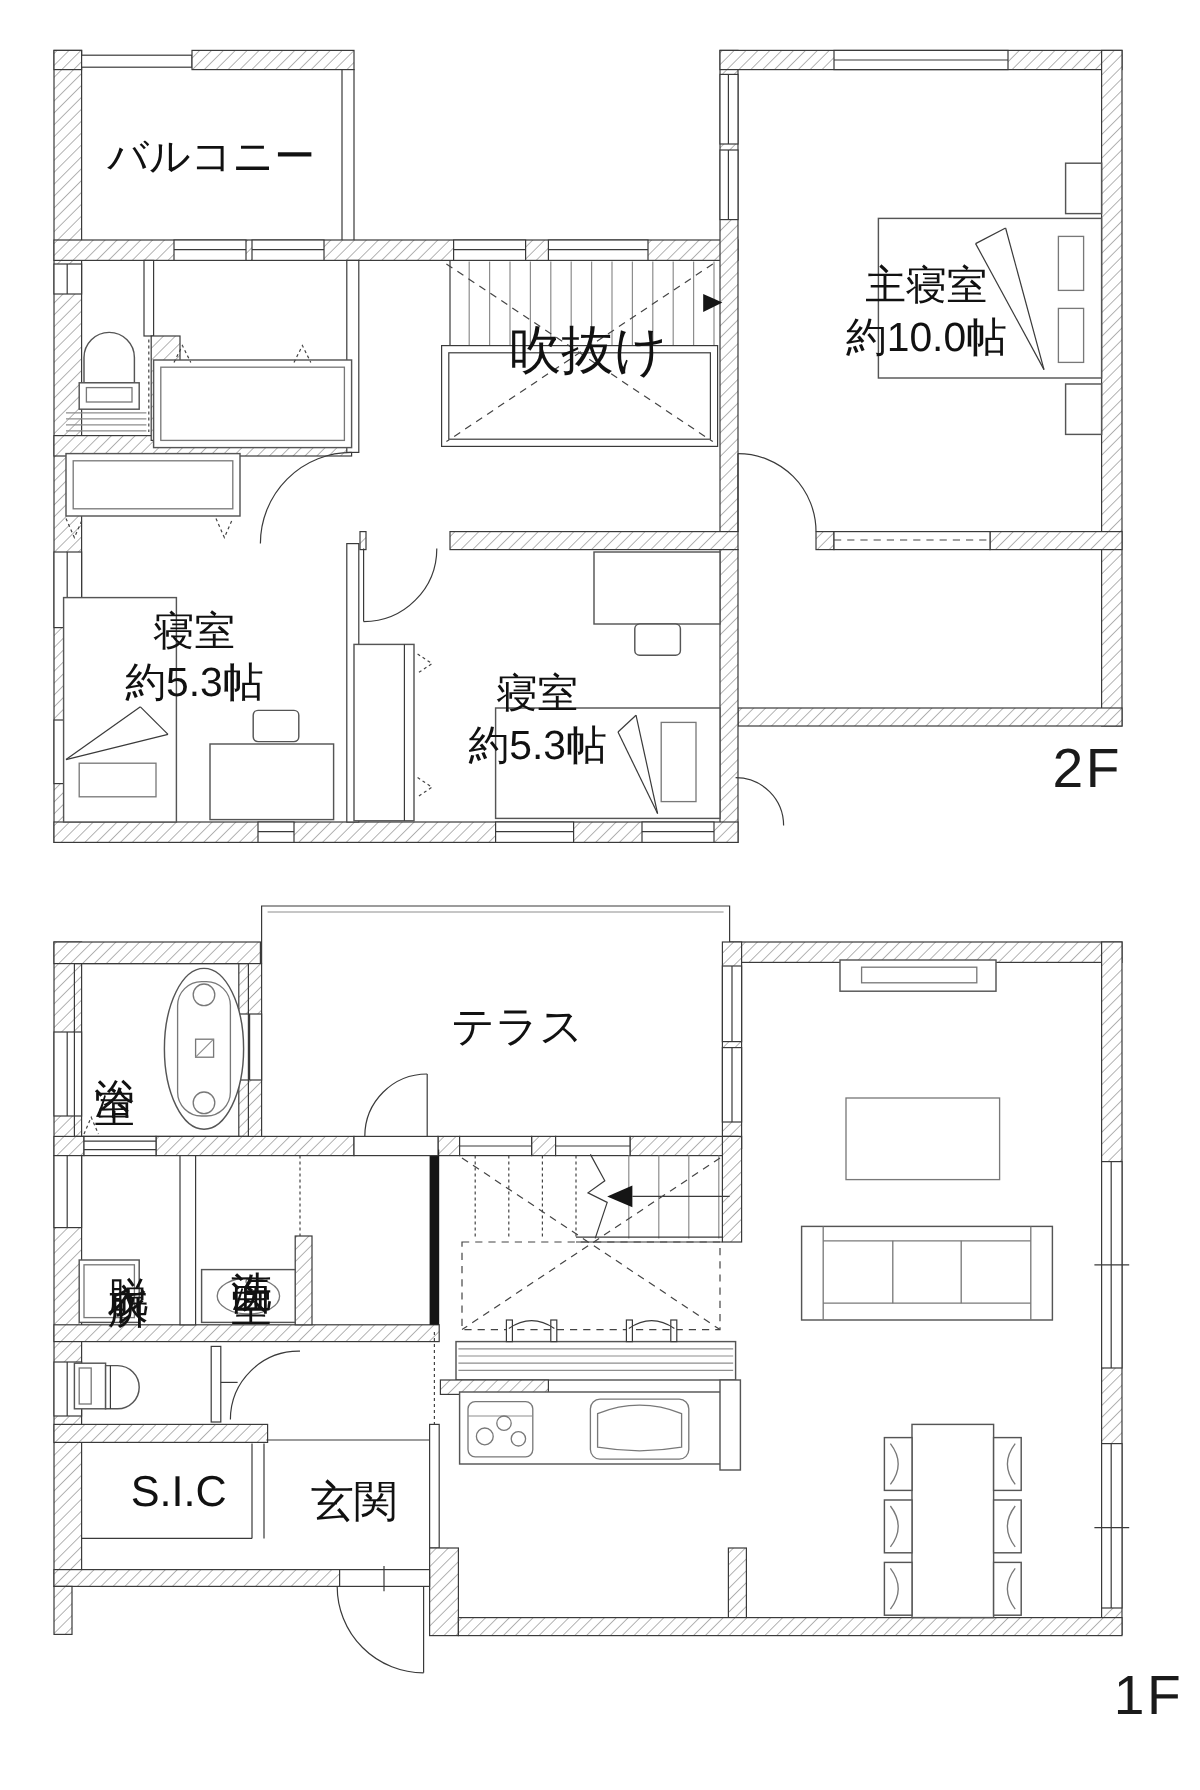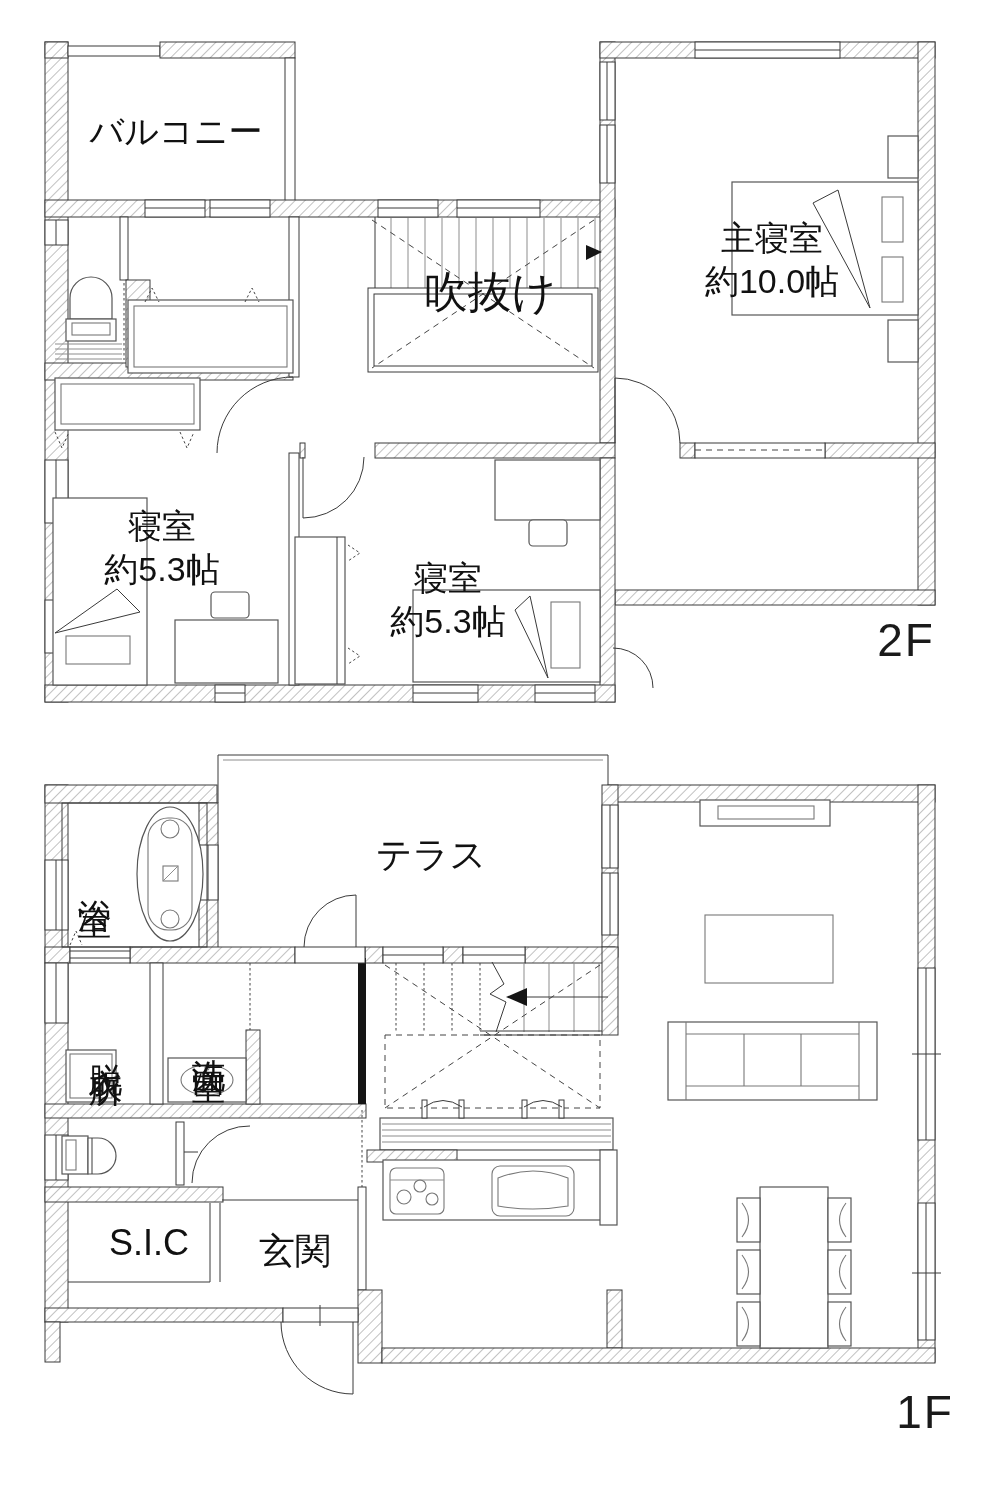--- a/index.html
+++ b/index.html
@@ -397,14 +397,14 @@
 <div class="lbl" style="left:448px;top:600px;font-size:34px;">寝室
 約5.3帖</div>
 <div class="lbl flr" style="left:906px;top:641px;font-size:46px;">2F</div>
 
 <div class="lbl vlbl" style="left:95px;top:877px;font-size:34px;">浴室</div>
 <div class="lbl" style="left:415px;top:855px;font-size:36px;margin-left:16px;">テラス</div>
 <div class="lbl vlbl" style="left:106px;top:1044px;font-size:34px;">脱衣所</div>
 <div class="lbl vlbl" style="left:209px;top:1040px;font-size:34px;">洗面室</div>
 <div class="lbl" style="left:137px;top:1243px;font-size:36px;margin-left:12px;">S.I.C</div>
 <div class="lbl" style="left:295px;top:1251px;font-size:36px;">玄関</div>
-<div class="lbl flr" style="left:925px;top:1413px;font-size:46px;">1F</div>
+<div class="lbl flr" style="left:957px;top:1413px;font-size:46px;">1F</div>
 </div>
 
 </body></html>

